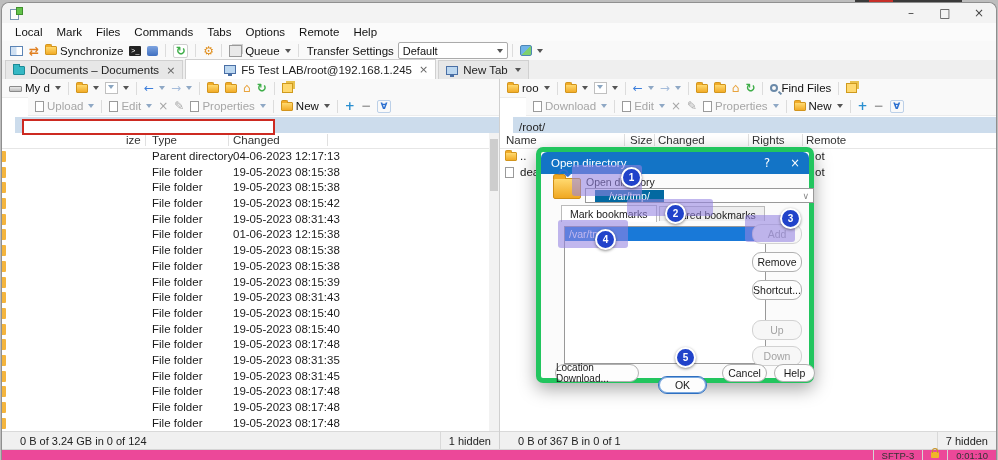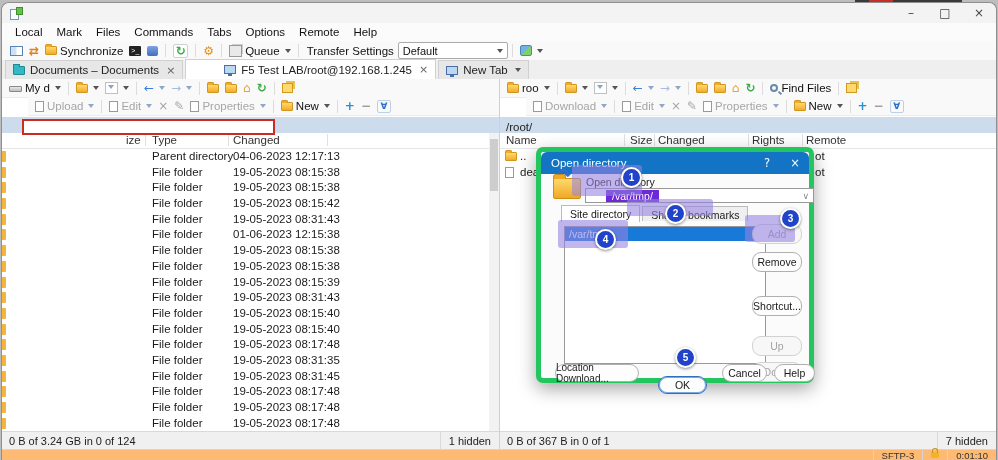--- a/index.html
+++ b/index.html
@@ -58,64 +58,64 @@
   .panel.left{left:0;width:497px;border-right:1px solid #d0d0d0;}
   .panel.right{left:498px;right:0;}
   .ptb{position:absolute;left:0;right:0;height:19px;display:flex;align-items:center;background:#f9f9f9;font-size:11.5px;color:#111;padding-left:4px;border-bottom:1px solid #ececec;box-sizing:border-box;}
   .ptb1{top:0;}
   .ptb2{top:18px;margin-left:26px;}
   .gray{color:#a6a6a6;}
   .arrow{font-family:"DejaVu Sans",sans-serif;font-size:12px;line-height:1;}
   .blue{color:#3c7edb;}.dimblue{color:#a6bddb;}
   .plus{color:#2a8fd0;font-weight:bold;}.minus{color:#9a9a9a;font-weight:bold;}
   .vfilt{width:12px;height:11px;border:1px solid #bcd0e8;color:#2a6fd0;font-size:9px;text-align:center;line-height:11px;border-radius:2px;font-weight:bold;}
-  .addr{position:absolute;left:0;right:0;top:38px;height:20px;background:#ccdcec;font-size:11.5px;color:#222;
+  .addr{position:absolute;left:13px;right:0;top:38px;height:20px;background:#ccdcec;font-size:11.5px;color:#222;
     display:flex;align-items:center;padding-left:6px;box-sizing:border-box;}
   .hdr{position:absolute;left:0;right:0;top:54px;height:16px;background:#fff;border-bottom:1px solid #e6e6e6;
     font-size:11.5px;color:#333;box-sizing:border-box;}
   .hdr span{position:absolute;top:1px;}
   .hsep{position:absolute;top:2px;width:1px;height:12px;background:#e0e0e0;}
   .rows{position:absolute;left:0;right:0;top:70px;bottom:18px;overflow:hidden;}
   .frow{position:relative;height:15.7px;font-size:11.5px;color:#1b1b1b;}
   .frow .sliver{position:absolute;left:0;top:2px;width:4px;height:11px;background:#f4b53e;border-radius:0 1px 1px 0;}
   .frow .c-type{position:absolute;left:150px;top:1px;}
   .frow .c-changed{position:absolute;left:231px;top:1px;}
   .frow .c-name{position:absolute;left:20px;top:1px;}
   .frow .icon-slot{position:absolute;left:5px;top:2px;}
   .frow .c-owner{position:absolute;left:315px;top:1px;}
   .fileico{width:9px;height:11px;background:#fff;border:1px solid #9a9a9a;box-sizing:border-box;}
   .scroll{position:absolute;right:0;top:54px;width:10px;bottom:18px;background:#f2f2f2;}
   .thumb{position:absolute;left:1px;right:1px;top:6px;height:52px;background:#cdcdcd;}
   .pstatus{position:absolute;left:0;right:0;bottom:0;height:18px;background:#f0f0f0;border-top:1px solid #d9d9d9;
     font-size:11px;color:#222;display:flex;align-items:center;box-sizing:border-box;}
-  .pstatus .lft{padding-left:7px;}
+  .pstatus .lft{padding-left:18px;}
   .pstatus .rgt{margin-left:auto;border-left:1px solid #d9d9d9;padding:0 8px;height:100%;display:flex;align-items:center;}
   
-  .mstatus{position:absolute;left:0;right:0;bottom:0;height:11px;background:#fdba74;border-top:1px solid #d5d5d5;
+  .mstatus{position:absolute;left:0;right:0;bottom:0;height:11px;background:#ec4899;border-top:1px solid #d5d5d5;
     font-size:9.5px;color:#333;display:flex;align-items:center;box-sizing:border-box;}
   .mcell{height:100%;display:flex;align-items:center;justify-content:center;border-left:1px solid #d5d5d5;padding:0 8px;}
   .mcell.first{margin-left:auto;}
   .lockico{width:8px;height:6px;background:#f0b429;border-radius:1px;position:relative;}
   .lockico:before{content:"";position:absolute;left:1px;top:-4px;width:4px;height:4px;border:1.5px solid #c89220;border-bottom:none;border-radius:3px 3px 0 0;}
   
   .redbox{position:absolute;left:20px;top:116px;width:249px;height:12px;background:#fff;border:2px solid #cd2a21;z-index:5;}
   
   .dlg{position:absolute;left:534px;top:144px;width:278px;height:236px;background:#fbfbfb;border:5px solid #22c55e;
     border-radius:7px;box-shadow:0 6px 18px rgba(0,0,0,.35);z-index:10;box-sizing:border-box;font-size:11px;color:#1a1a1a;}
   .dtitle{position:absolute;left:0;top:0;right:0;height:22px;background:#1374c6;border-radius:6px 6px 0 0;color:#fff;
     display:flex;align-items:center;padding-left:10px;font-size:11.5px;}
   .dtitle .dctl{margin-left:auto;display:flex;}
   .dtitle .dbtn{width:28px;text-align:center;font-family:"DejaVu Sans",sans-serif;}
   .dfold{position:absolute;left:12px;top:26px;width:28px;height:21px;background:linear-gradient(#ffd96f,#f0a822);border:1px solid #cf8f17;border-radius:2px;box-sizing:border-box;}
   .dfold:before{content:"";position:absolute;top:-5px;left:-1px;width:11px;height:4px;background:#f0a822;border:1px solid #cf8f17;border-bottom:none;border-radius:3px 3px 0 0;}
   .dfold .curve{position:absolute;left:4px;top:-14px;color:#2f6fd0;font-size:16px;font-weight:bold;font-family:"DejaVu Sans",sans-serif;}
   .dlabel{position:absolute;left:45px;top:24px;font-size:10.5px;}
   .dcombo{position:absolute;left:44px;top:36px;width:229px;height:15px;background:#fff;border:1px solid #999;box-sizing:border-box;
     display:flex;align-items:center;font-size:10.5px;}
-  .dcombo .val{background:#6d28d9;color:#fff;padding:0 6px;margin-left:20px;}
+  .dcombo .val{background:#0369a1;color:#fff;padding:0 14px;margin-left:9px;}
   .dcombo .dchev{margin-left:auto;color:#888;font-size:9px;padding-right:4px;font-family:"DejaVu Sans",sans-serif;}
   .dtabs{position:absolute;left:20px;top:54px;height:17px;display:flex;font-size:10.5px;}
   .dtab{padding:2px 8px 0 8px;border:1px solid #bbb;border-bottom:none;background:#efefef;margin-right:2px;height:15px;box-sizing:border-box;}
   .dtab.active{background:#fff;position:relative;top:-1px;height:17px;}
   .dlist{position:absolute;left:23px;top:74px;width:202px;height:138px;background:#fff;border:1px solid #999;box-sizing:border-box;}
   .ditem{height:14px;font-size:10.5px;display:flex;align-items:center;padding-left:4px;}
   .ditem.selected{background:#1979d8;color:#fff;}
   .dside{position:absolute;left:211px;width:50px;}
   .dbut{height:20px;background:#fdfdfd;border:1px solid #b0b0b0;border-radius:9px;font-size:10.5px;display:flex;align-items:center;justify-content:center;box-sizing:border-box;color:#1a1a1a;}
   .dbut.dis{color:#a3a3a3;background:#f7f7f7;border-color:#d2d2d2;}
@@ -565,29 +565,29 @@
       </div>
       <div class="dfold">
           <span class="curve">↷</span>
         </div>
       <div class="dlabel">Open directory</div>
       <div class="dcombo">
         <span class="val">/var/tmp/</span>
         <span class="dchev">∨</span>
       </div>
       <div class="dtabs">
-        <span class="dtab active">Site directory</span>
+        <span class="dtab active">Mark bookmarks</span>
         <span class="dtab">Shared bookmarks</span>
       </div>
       <div class="dlist" id="bookmark-list">
           <div class="ditem selected">/var/tmp</div>
         </div>
       <div class="dside" style="top:72px;">
         <div class="dbut dis" style="margin-bottom:8px;">Add</div>
-        <div class="dbut" style="margin-bottom:24px;">Remove</div>
+        <div class="dbut" style="margin-bottom:8px;">Remove</div>
         <div class="dbut">Shortcut...</div>
         <div class="dbut dis" style="margin-top:20px;margin-bottom:6px;">Up</div>
         <div class="dbut dis">Down</div>
       </div>
       <div class="dbot">
         <span class="dbut" style="left:14px;width:84px;font-size:10px;">Location Download...</span>
         <span class="dbut ok" style="left:117px;width:49px;margin-top:12px;">OK</span>
         <span class="dbut" style="left:181px;width:45px;">Cancel</span>
         <span class="dbut" style="left:233px;width:41px;">Help</span>
       </div>

